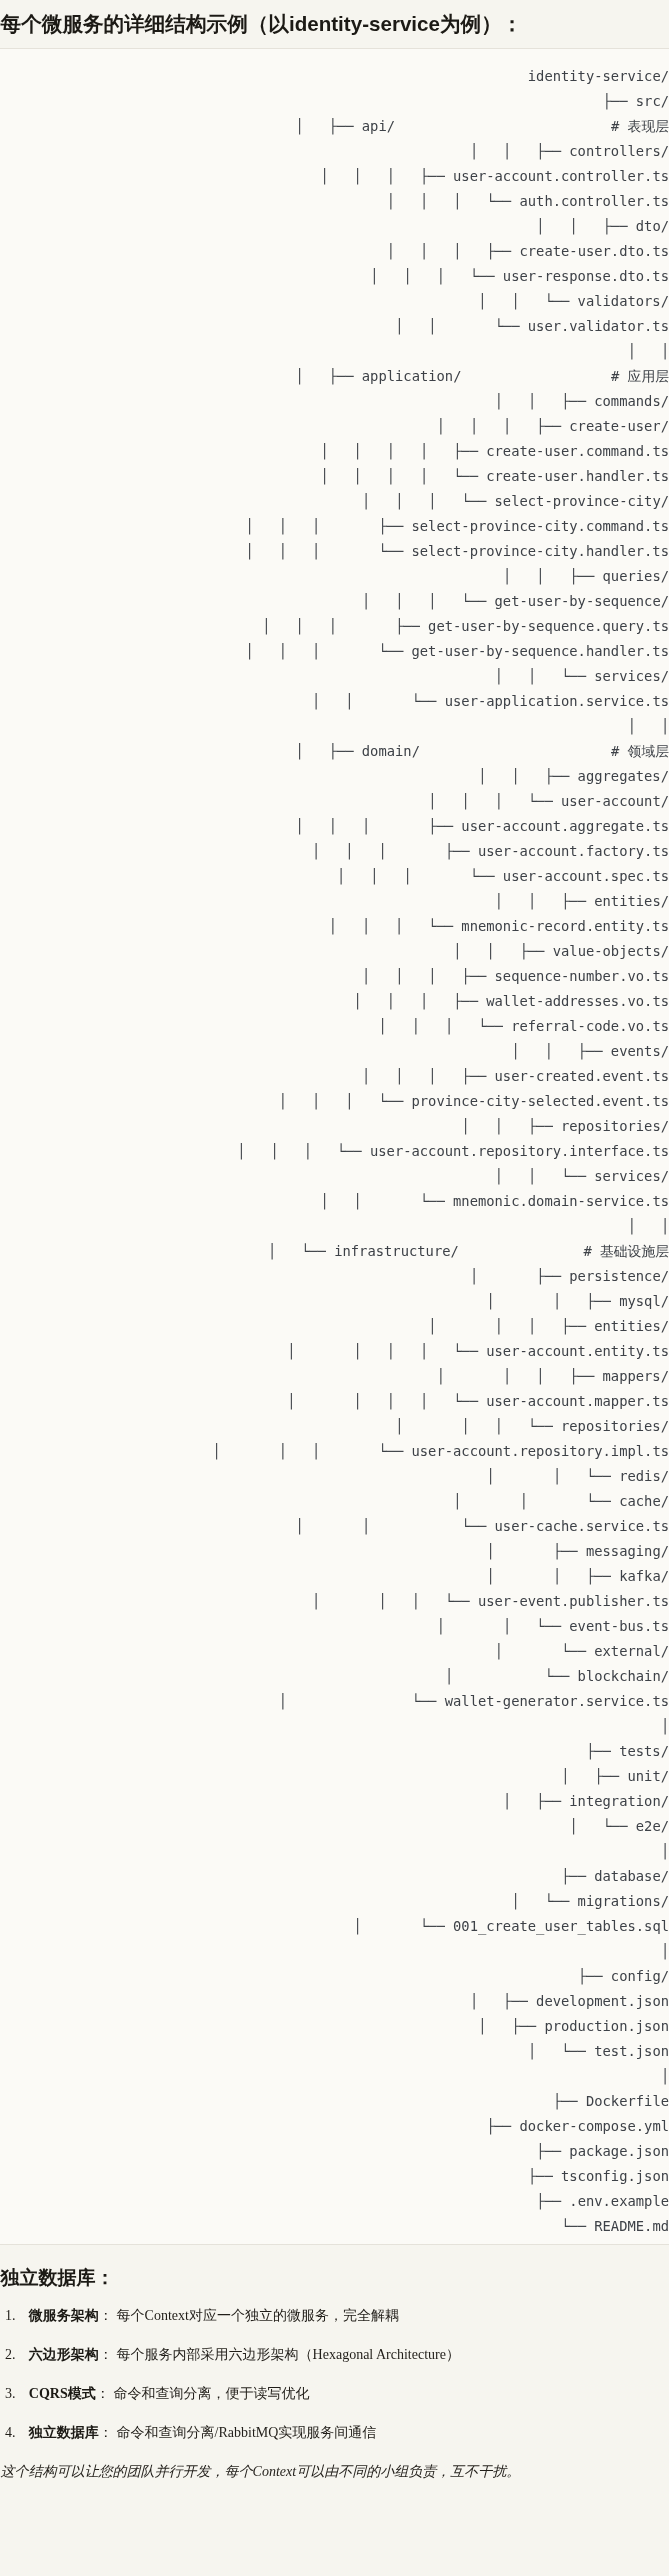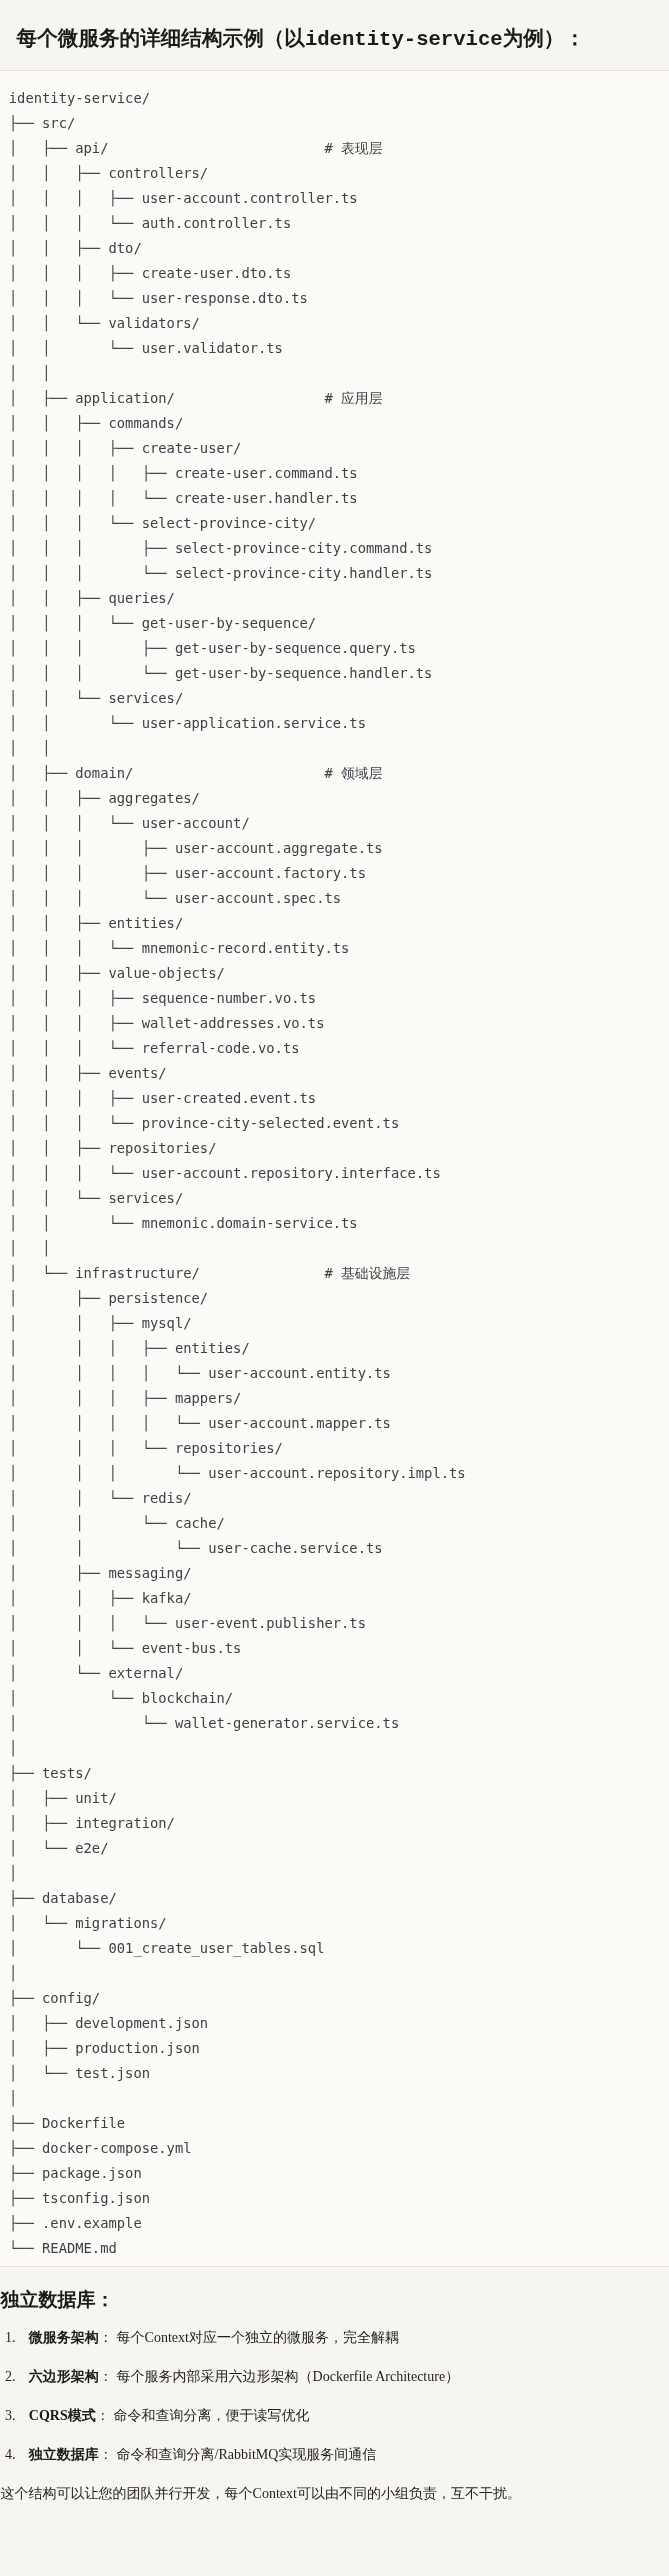--- a/index.html
+++ b/index.html
@@ -5,35 +5,36 @@
   html, body { margin: 0; padding: 0; }
   body {
     width: 669px;
     height: 2576px;
     background: #F6F5EF;
     color: #211E19;
     font-family: "Liberation Serif", serif;
     overflow: hidden;
   }
   .page-title {
-    margin: 16px;
+    margin: 0;
     padding: 8.8px 3.8px 0 0.6px;
     font-size: 20.6px;
     line-height: 29px;
     font-weight: 700;
     color: #1C1A15;
-    font-family: Liberation Mono, monospace;
+    font-family: Liberation Sans, sans-serif;
   }
   .code-block {
     margin-top: 10px;
     background: #FBFAF6;
     border-top: 0.6px solid #E5E2DA;
     border-bottom: 0.6px solid #E5E2DA;
     padding: 15px 0 5px 8.8px;
     box-sizing: border-box;
+    text-align: right;
   }
   .tree {
     margin: 0;
     font-family: "DejaVu Sans Mono", "Liberation Mono", monospace;
     font-size: 13.8px;
     line-height: 25px;
     color: #3D4147;
     white-space: pre;
   }
   .notes { margin: 0; padding: 0; }
@@ -52,20 +53,21 @@
     line-height: 21px;
   }
   .note-item { margin: 0 0 18px 5px; }
   .note-number { display: inline-block; min-width: 16.3px; margin-right: 7.5px; }
   .note-term { font-weight: 700; color: #1C1A15; }
   .note-separator { font-weight: 400; margin-right: 3.8px; }
   .closing {
     margin: 18px 0 0 0.6px;
     font-size: 14px;
     line-height: 21px;
+    font-style: italic;
   }
 </style>
 </head>
 <body>
 
 <h1 class="page-title">每个微服务的详细结构示例（以identity-service为例）：</h1>
 
 <div class="code-block">
   <pre class="tree">identity-service/
 ├── src/
@@ -154,21 +156,21 @@
 ├── tsconfig.json
 ├── .env.example
 └── README.md</pre>
 </div>
 
 <section class="notes">
   <h2 class="notes-heading">独立数据库：</h2>
   <ol class="notes-list">
   <li class="note-item"><span class="note-number">1.</span><span class="note-term">微服务架构</span><span class="note-separator">：</span><span class="note-text">每个Context对应一个独立的微服务，完全解耦</span></li>
 
-  <li class="note-item"><span class="note-number">2.</span><span class="note-term">六边形架构</span><span class="note-separator">：</span><span class="note-text">每个服务内部采用六边形架构（Dockerfile Architecture）</span></li>
+  <li class="note-item"><span class="note-number">2.</span><span class="note-term">六边形架构</span><span class="note-separator">：</span><span class="note-text">每个服务内部采用六边形架构（Hexagonal Architecture）</span></li>
 
   <li class="note-item"><span class="note-number">3.</span><span class="note-term">CQRS模式</span><span class="note-separator">：</span><span class="note-text">命令和查询分离，便于读写优化</span></li>
 
   <li class="note-item"><span class="note-number">4.</span><span class="note-term">独立数据库</span><span class="note-separator">：</span><span class="note-text">命令和查询分离/RabbitMQ实现服务间通信</span></li>
 
 
 </ol>
   <p class="closing">这个结构可以让您的团队并行开发，每个Context可以由不同的小组负责，互不干扰。</p>
 </section>
 

